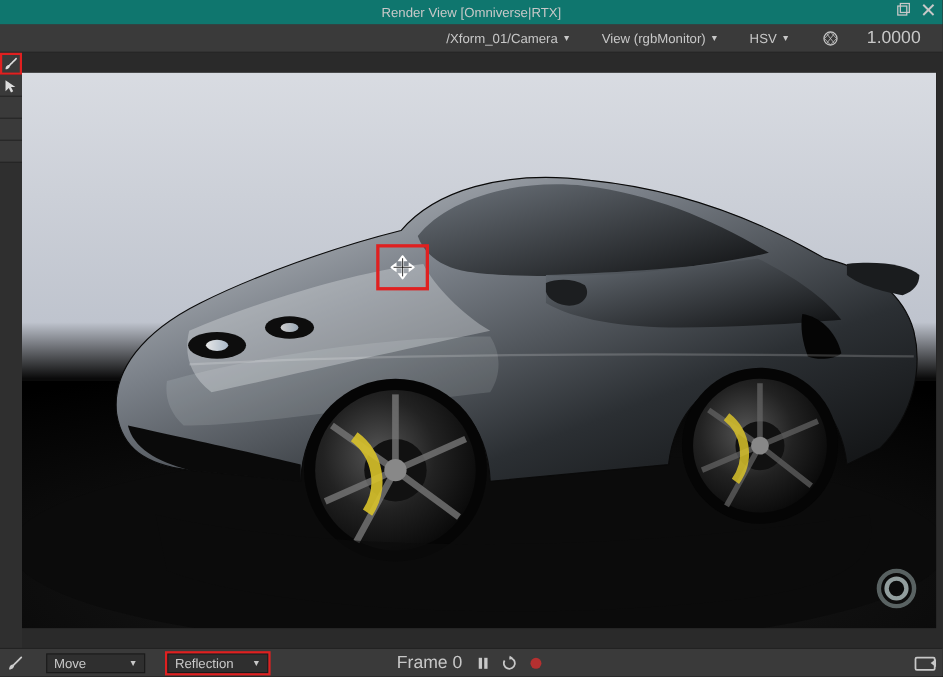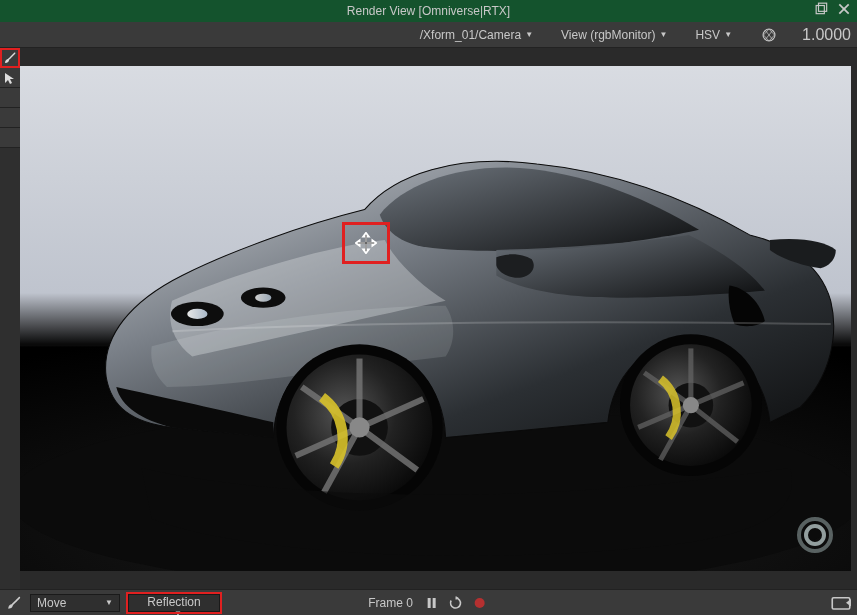--- a/index.html
+++ b/index.html
@@ -1,26 +1,26 @@
 <!DOCTYPE html>
 <html><head>
 <meta charset="utf-8">
 <style>
   * { margin: 0; padding: 0; box-sizing: border-box; font-family: "Segoe UI", Tahoma, sans-serif; }
   html, body { width: 857px; height: 615px; background: #2a2a2a; overflow: hidden; color: #c8c8c8; }
   .window { position: relative; width: 857px; height: 615px; background: #3a3a3a; }
 
   
-  .titlebar { height: 22px; background: #14532d; position: relative; display:flex; align-items:center;text-decoration:underline; }
+  .titlebar { height: 22px; background: #0f766e; position: relative; display:flex; align-items:center;text-decoration:underline; }
   .titlebar .title { position:absolute; left:50%; transform:translateX(-50%); font-size:12px; color:#c8c8c8; }
   .titlebar .win-controls { position:absolute; right:6px; top:2px; display:flex; gap:8px; }
   .win-controls span { width:14px; height:14px; display:flex; align-items:center; justify-content:center; color:#c8c8c8; font-size:11px; }
 
   
-  .headerbar { height: 26px; background:#3a3a3a; display:flex; align-items:center; justify-content:flex-end; padding:0 6px; gap:20px; border-bottom:1px solid #222; }
+  .headerbar { height: 26px; background:#3a3a3a; display:flex; align-items:center; justify-content:flex-end; padding:0 20px; gap:20px; border-bottom:1px solid #222; }
   .dropdown { display:flex; align-items:center; gap:4px; height:20px; padding:0 4px; font-size:12px; color:#c8c8c8; }
   .dropdown .tri { font-size:8px; color:#c8c8c8; }
   .focal-icon { width:26px; height:20px; display:flex; align-items:center; justify-content:center; }
   .focal-icon svg { width:22px; height:16px; }
   .value-box { font-size:16px; color:#c8c8c8; }
 
   
   .body-area { position:relative; height: calc(615px - 22px - 26px - 26px); background:#2a2a2a; }
   .left-toolbox { position:absolute; left:0; top:0; width:20px; height:100%; background:#2f2f2f; display:flex; flex-direction:column; }
   .tool-btn { width:20px; height:20px; display:flex; align-items:center; justify-content:center; background:#3a3a3a; border-bottom:1px solid #222; }
@@ -28,28 +28,28 @@
   .tool-btn svg { width:14px; height:14px; }
 
   .viewport-wrap { position:absolute; left:20px; top:18px; right:6px; bottom:18px; background:#000; overflow:hidden; }
   .viewport { width:100%; height:100%; display:block; }
 
   
   .hit-box { position:absolute; border:3px solid #e02020; width:48px; height:42px; left:322px; top:156px; display:flex; align-items:center; justify-content:center; pointer-events:none; }
   .hit-box svg { width:22px; height:22px; }
 
   
-  .bottombar { height:26px; background:#3a3a3a; display:flex; align-items:center; padding:0 6px; gap:8px; border-top:1px solid #222; position:relative; }
+  .bottombar { height:26px; background:#3a3a3a; display:flex; align-items:center; padding:0 6px; gap:20px; border-top:1px solid #222; position:relative; }
   .left-slot-icon { width:16px; height:16px; display:flex; align-items:center; justify-content:center; }
   .drop-select { height:18px; background:#2f2f2f; display:flex; align-items:center; justify-content:space-between; padding:0 6px; font-size:12px; color:#c8c8c8; border:1px solid #1a1a1a; }
   .drop-select .tri { font-size:8px; color:#c8c8c8; margin-left:8px; }
   .drop-select.hl { outline:2px solid #e02020; outline-offset:0px; }
   #move-select { width:90px; }
-  #refl-select { width:92px;flex-direction:column; }
-  .frame-label { font-size:12px; color:#c8c8c8; }
+  #refl-select { width:92px; }
+  .frame-label { font-size:16px; color:#c8c8c8; }
   .bottom-center { position:absolute; left:50%; transform:translateX(-50%); display:flex; align-items:center; gap:10px; }
   .playbar { display:flex; align-items:center; gap:6px; }
   .pb-btn { width:18px; height:18px; display:flex; align-items:center; justify-content:center; }
   .pb-btn svg { width:14px; height:14px; }
   .rec-dot { width:10px; height:10px; border-radius:50%; background:#b53030; }
   .snapshot-btn { position:absolute; right:6px; width:20px; height:18px; display:flex; align-items:center; justify-content:center; }
 
   
   .viewport-logo { position:absolute; right:16px; bottom:16px; width:40px; height:40px; }
 </style>

